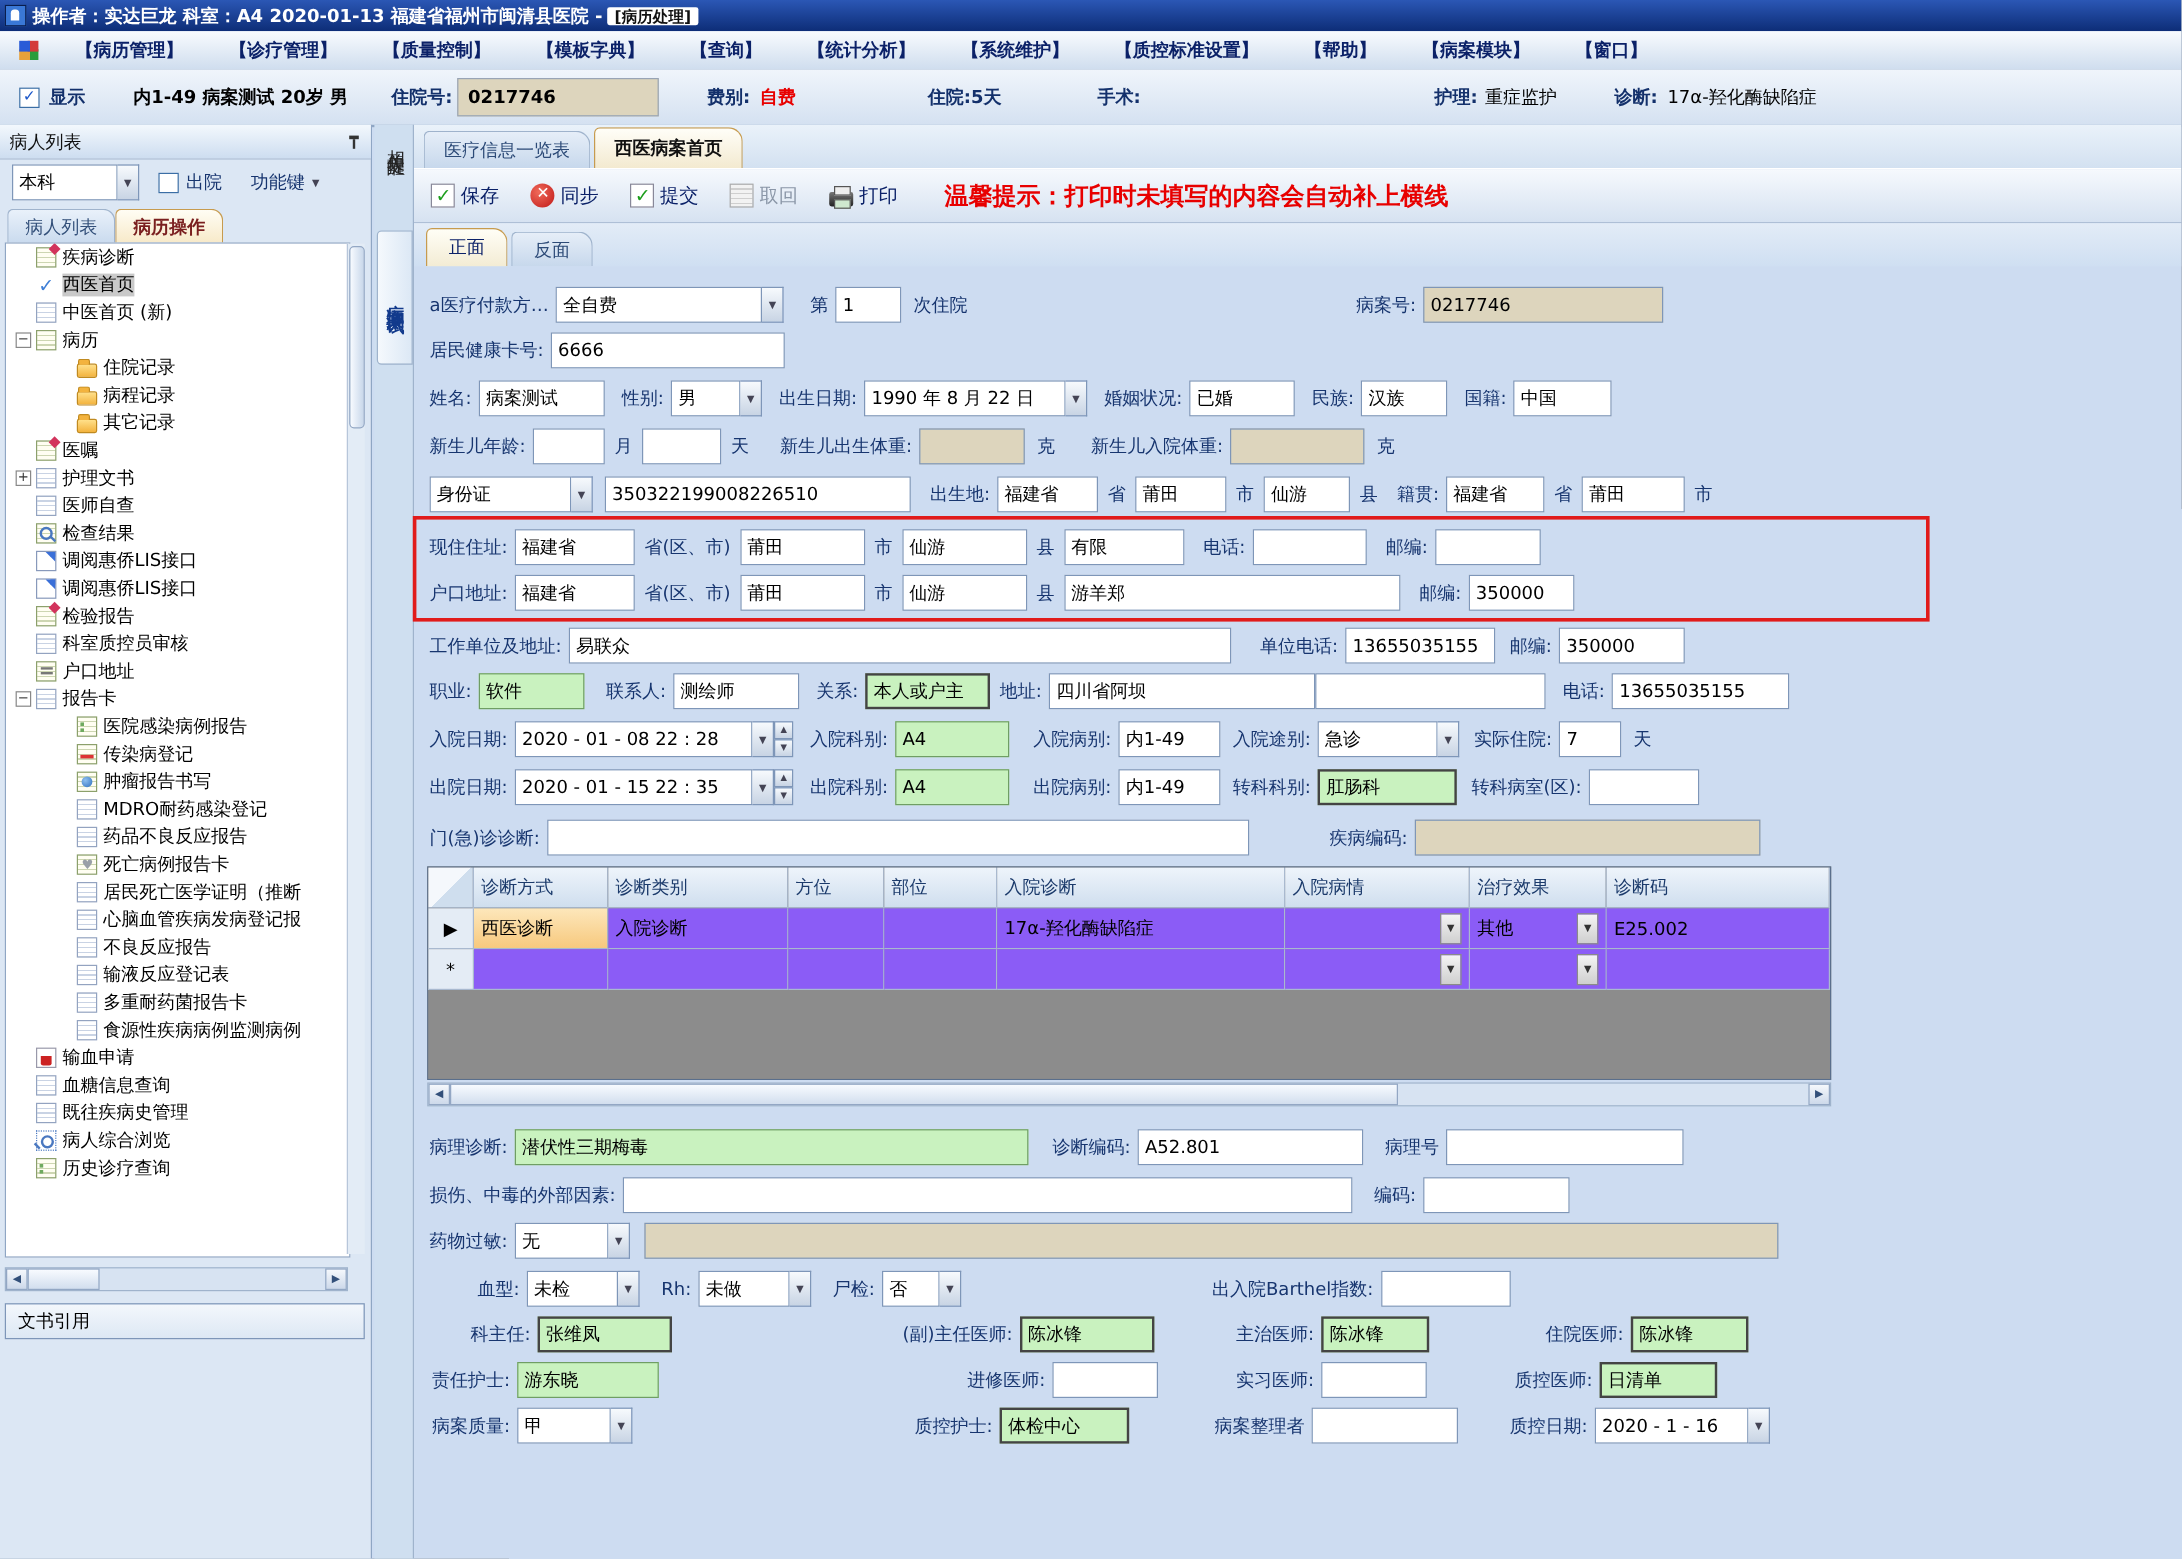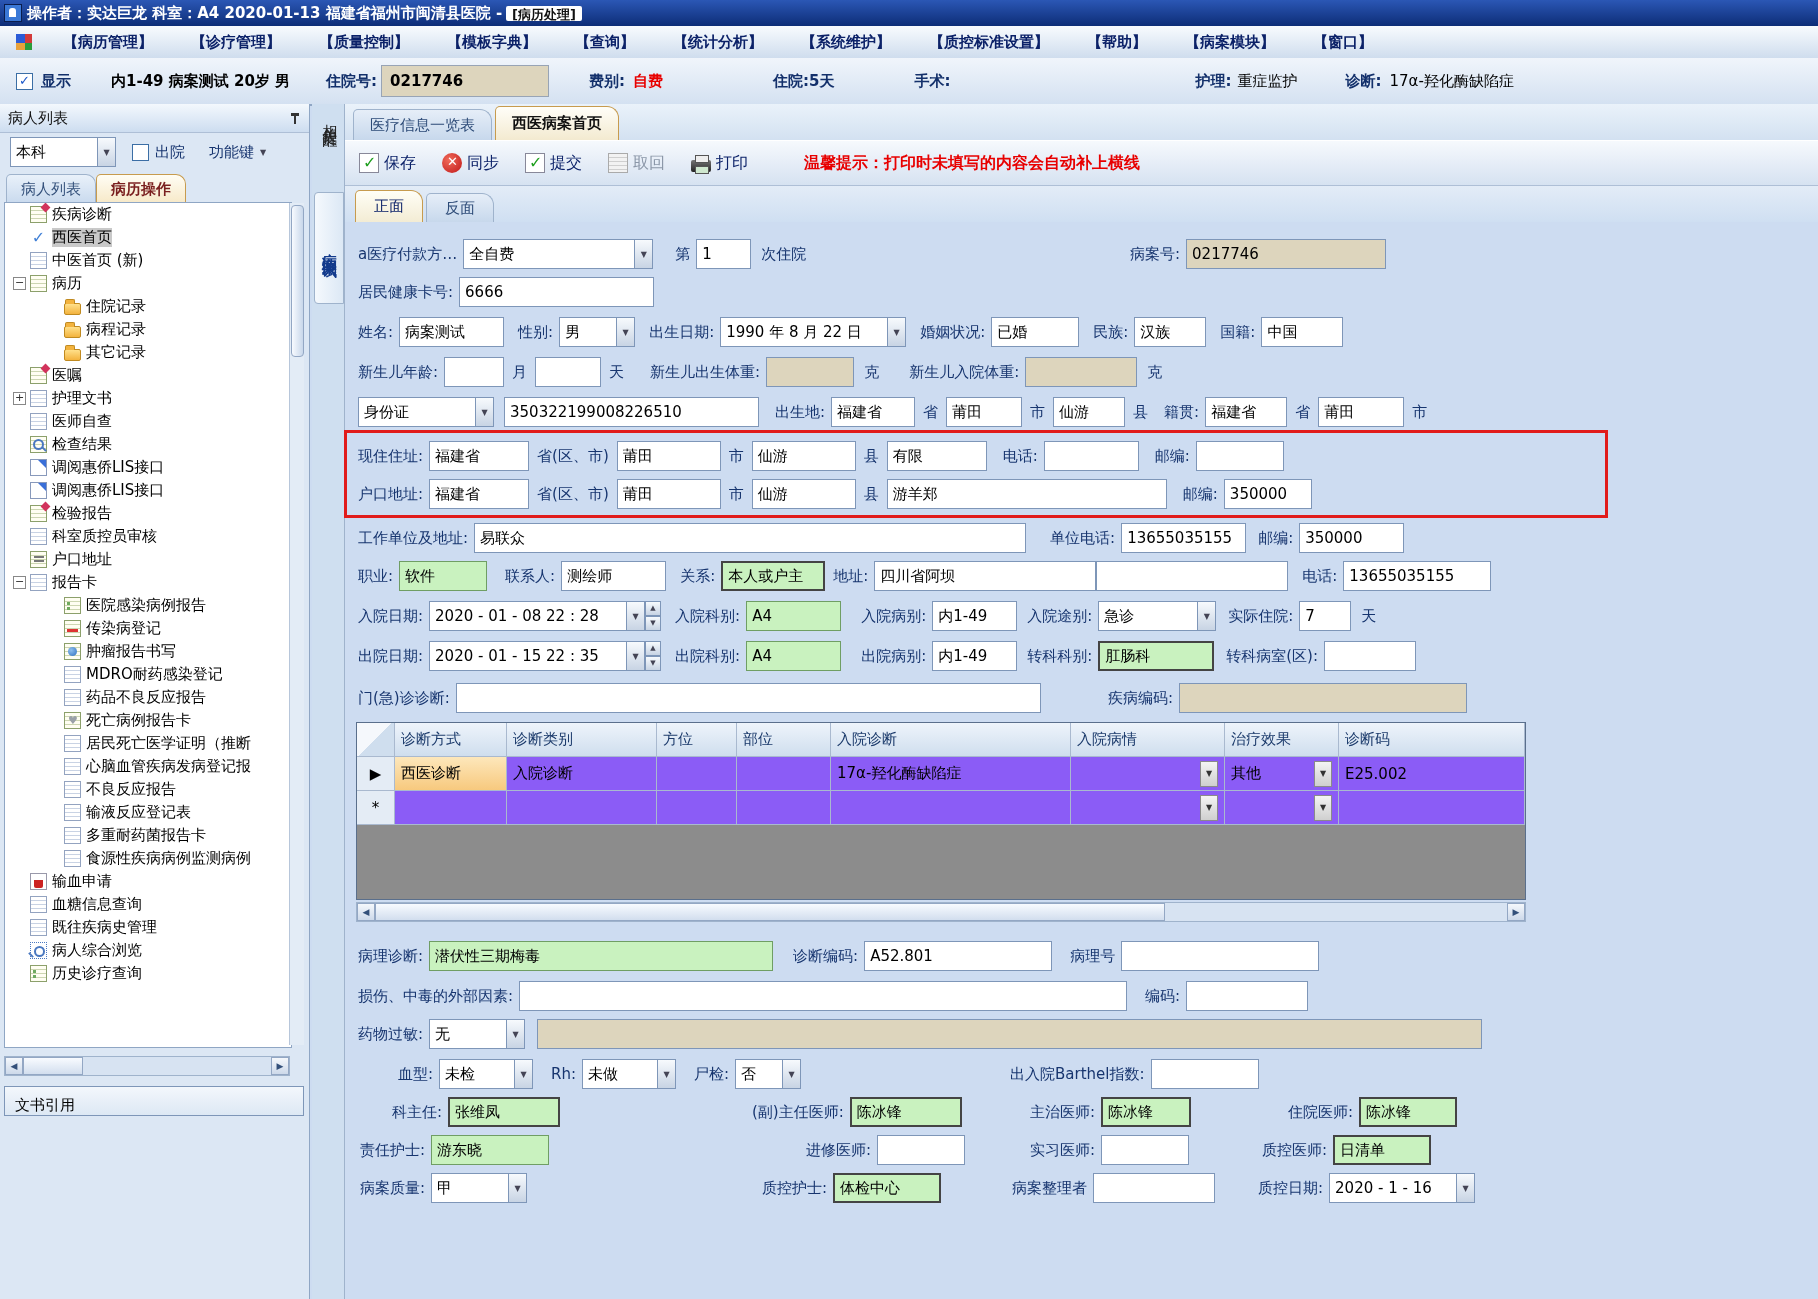--- a/index.html
+++ b/index.html
@@ -84,21 +84,21 @@
   .ic-hist::after{content:"";position:absolute;left:3px;top:4px;width:10px;height:2px;background:#777;box-shadow:0 4px 0 #777;}
   .ic-list::after{content:"";position:absolute;left:2px;top:4px;width:3px;height:3px;background:#6faa5f;box-shadow:0 5px 0 #6faa5f;}
   .vscroll{position:absolute;right:1px;top:1px;width:14px;height:842px;background:#e3ecf6;border-left:1px solid #b7c6da;}
   .vthumb{position:absolute;left:1px;top:2px;width:11px;height:150px;background:linear-gradient(90deg,#f8fbff,#c8d7ea);
     border:1px solid #93a7c4;border-radius:4px;}
   .hscroll{position:absolute;display:flex;align-items:center;background:#d7e3f2;border:1px solid #9fb3cc;height:20px;box-sizing:border-box;}
   .sbtn{width:18px;height:18px;box-sizing:border-box;background:linear-gradient(#f5f8fc,#cdd9ea);border:1px solid #93a7c4;
     font-size:9px;color:#33507a;display:flex;align-items:center;justify-content:center;flex:none;}
   .sthumb{height:18px;box-sizing:border-box;background:linear-gradient(#f8fbff,#d2deee);border:1px solid #93a7c4;}
   .docref{position:absolute;left:4px;top:982px;width:300px;height:30px;box-sizing:border-box;border:1px solid #7e96b8;
-    background:linear-gradient(#f3f7fc,#dde8f4);display:flex;align-items:flex-end;padding:0 10px;}
+    background:linear-gradient(#f3f7fc,#dde8f4);display:flex;align-items:center;padding:0 10px;}
   
   .vstrip{position:absolute;left:312px;top:104px;width:33px;height:1195px;background:#cfdff0;
     border-right:1px solid #9fb3cc;box-sizing:border-box;}
   .vtext{writing-mode:vertical-rl;text-orientation:upright;letter-spacing:3px;font-size:15px;}
   .vtab{position:absolute;left:2px;top:88px;width:28px;height:110px;background:linear-gradient(90deg,#f5f9fd,#dce8f5);
     border:1px solid #9fb3cc;border-radius:4px 0 0 4px;display:flex;align-items:center;justify-content:center;
     color:#123a8c;font-weight:bold;}
   
   .maintabs{position:absolute;left:345px;top:104px;width:1473px;height:36px;display:flex;align-items:flex-end;
     padding-left:8px;box-sizing:border-box;background:linear-gradient(#eaf2fa,#d3e1f1);}
@@ -112,21 +112,21 @@
   .tbtn.disabled{color:#8b97a8;}
   .tico{width:20px;height:20px;margin-right:5px;position:relative;flex:none;box-sizing:border-box;}
   .tico.save,.tico.submit{background:#fff;border:1px solid #889;}
   .tico.save::after,.tico.submit::after{content:"✓";position:absolute;left:3px;top:-1px;color:#1d9e1d;font-weight:bold;font-size:16px;}
   .tico.sync{background:radial-gradient(circle at 35% 35%,#f06a5a,#c01818);border-radius:50%;}
   .tico.sync::after{content:"✕";position:absolute;left:5px;top:1px;color:#fff;font-weight:bold;font-size:13px;}
   .tico.retrieve{background:repeating-linear-gradient(#f2f2f2 0 3px,#cfcfcf 3px 4px);border:1px solid #aaa;}
   .tico.print{background:linear-gradient(#777,#222);border-radius:2px;height:12px;margin-top:5px;}
   .tico.print::before{content:"";position:absolute;left:4px;top:-5px;width:12px;height:6px;background:#eee;border:1px solid #555;}
   .tico.print::after{content:"";position:absolute;left:4px;top:6px;width:12px;height:6px;background:#cfe8cf;border:1px solid #555;}
-  .tip{color:#e80000;font-weight:bold;font-size:16px;margin-left:30px;white-space:nowrap;}
+  .tip{color:#e80000;font-weight:bold;font-size:20px;margin-left:13px;white-space:nowrap;}
   .pagetabs{position:absolute;left:345px;top:186px;width:1473px;height:36px;display:flex;align-items:flex-end;
     padding-left:10px;box-sizing:border-box;background:linear-gradient(#e3ecf7,#cfdff2);}
   .ptab{height:28px;display:flex;align-items:center;padding:0 18px;border:1px solid #9fb3cc;border-bottom:none;
     border-radius:5px 12px 0 0;background:linear-gradient(#e6eef8,#c7d8ec);color:#2c4a77;margin-right:3px;}
   .ptab.active{background:linear-gradient(#fffef6,#f3ecd4);color:#0b2168;font-weight:normal;border-color:#c79b4e;height:31px;}
   
   .frow{position:absolute;left:0;width:1818px;height:32px;}
   .grp{position:absolute;display:flex;align-items:center;height:32px;white-space:nowrap;}
   .lb{color:#17356f;font-size:15px;margin-right:6px;white-space:nowrap;}
   .tan{background:#ddd5bd;}
@@ -720,21 +720,21 @@
   <div class="hscroll" style="left:356px;top:902px;width:1170px">
     <span class="sbtn">◀</span>
     <span class="sthumb" style="width:790px"></span>
     <span style="flex:1"></span>
     <span class="sbtn">▶</span>
   </div>
 
   <div class="frow" style="top:940px">
     <span class="grp" style="left:358px">
       <span class="lb">病理诊断:</span>
-      <span class="inp grn" style="width:344px">潜伏性三期梅毒</span>
+      <span class="inp grn" style="width:428px">潜伏性三期梅毒</span>
       <span class="lb" style="margin-left:20px">诊断编码:</span>
       <span class="inp" style="width:188px">A52.801</span>
       <span class="lb" style="margin-left:18px">病理号</span>
       <span class="inp" style="width:198px"></span>
     </span>
   </div>
 
   <div class="frow" style="top:980px">
     <span class="grp" style="left:358px">
       <span class="lb">损伤、中毒的外部因素:</span>

